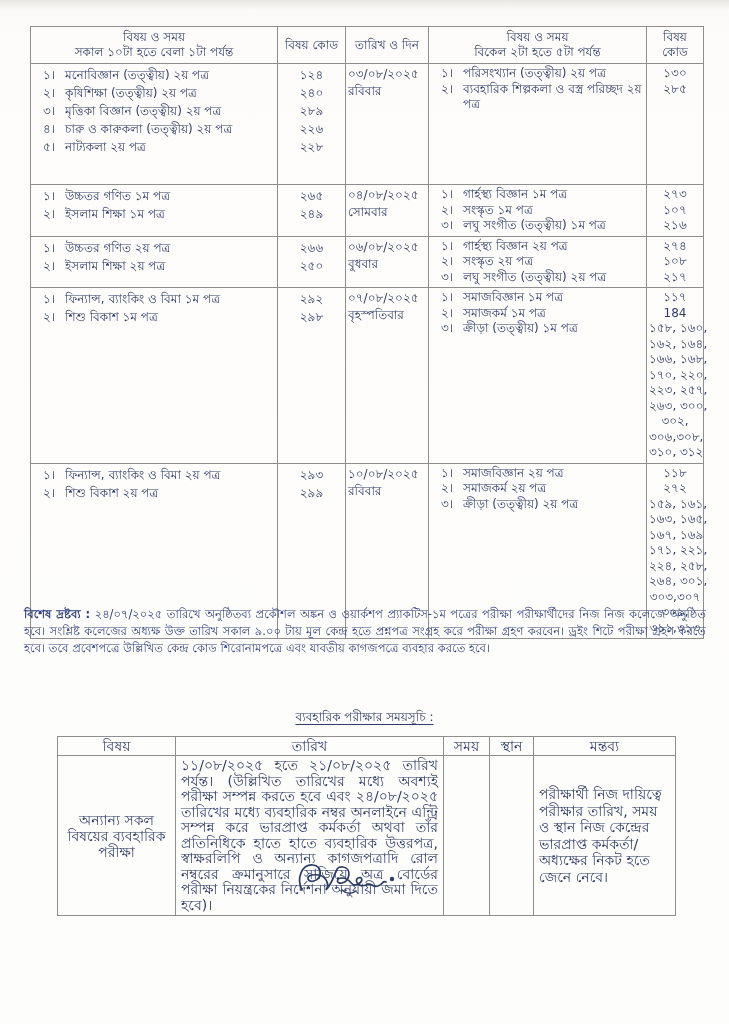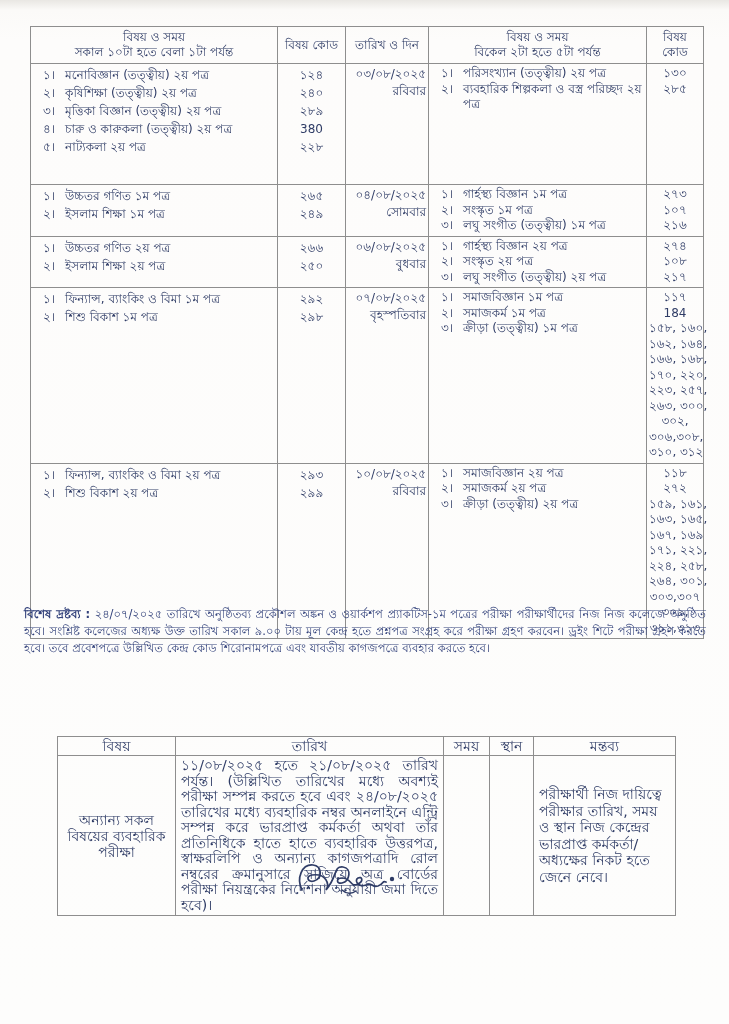--- a/index.html
+++ b/index.html
@@ -29,21 +29,21 @@
     vertical-align:middle;
   }
   td.subjCell{padding:3px 2px 3px 0;}
   .srow{display:flex;line-height:18px;}
   .arow{display:flex;line-height:15.5px;}
   .sl{flex:0 0 32px;text-align:center;}
   .sname{flex:1;}
   td.codeCell{text-align:center;}
   .crow{line-height:18px;white-space:nowrap;}
   .crowA{line-height:15.5px;white-space:nowrap;}
-  td.dateCell{vertical-align:middle;text-align:right;line-height:17px;}
+  td.dateCell{vertical-align:middle;text-align:left;line-height:17px;}
   
   .note{
     position:absolute;left:24px;top:606px;width:682px;
     font-size:11.5px;line-height:17px;text-align:justify;color:#31407a;
   }
   .note b{font-weight:bold;}
   
   .practical-heading{
     position:absolute;left:0;top:708px;width:729px;text-align:center;
     font-size:12px;color:#2f3c66;
@@ -113,21 +113,21 @@
             </div>
             <div class="srow">
               <span class="sl">৫।</span>
               <span class="sname">নাট্যকলা ২য় পত্র</span>
             </div>
           </td>
           <td class="codeCell">
             <div class="crow">১২৪</div>
             <div class="crow">২৪০</div>
             <div class="crow">২৮৯</div>
-            <div class="crow">380</div>
+            <div class="crow">২২৬</div>
             <div class="crow">২২৮</div>
           </td>
           <td class="dateCell">
             <div>০৩/০৮/২০২৫</div>
             <div>রবিবার</div>
           </td>
           <td class="subjCell">
             <div class="arow">
               <span class="sl">১।</span>
               <span class="sname">পরিসংখ্যান (তত্ত্বীয়) ২য় পত্র</span>
@@ -314,20 +314,23 @@
             <div class="crowA">৩১১,৩১৩</div>
           </td>
         </tr>
       </tbody>
   </table>
 
   <div class="note">
     <b>বিশেষ দ্রষ্টব্য :</b><span> ২৪/০৭/২০২৫ তারিখে অনুষ্ঠিতব্য প্রকৌশল অঙ্কন ও ওয়ার্কশপ প্র্যাকটিস-১ম পত্রের পরীক্ষা পরীক্ষার্থীদের নিজ নিজ কলেজে অনুষ্ঠিত হবে। সংশ্লিষ্ট কলেজের অধ্যক্ষ উক্ত তারিখ সকাল ৯.০০ টায় মূল কেন্দ্র হতে প্রশ্নপত্র সংগ্রহ করে পরীক্ষা গ্রহণ করবেন। ড্রইং শিটে পরীক্ষা গ্রহণ করতে হবে। তবে প্রবেশপত্রে উল্লিখিত কেন্দ্র কোড শিরোনামপত্রে এবং যাবতীয় কাগজপত্রে ব্যবহার করতে হবে।</span>
   </div>
 
+  <div class="practical-heading">
+    <span>ব্যবহারিক পরীক্ষার সময়সূচি :</span>
+  </div>
 
   <table class="practical">
     <colgroup>
       <col style="width:118px">
         <col style="width:268px">
         <col style="width:46px">
       <col style="width:44px">
         <col style="width:142px">
     </colgroup>
     <thead>

